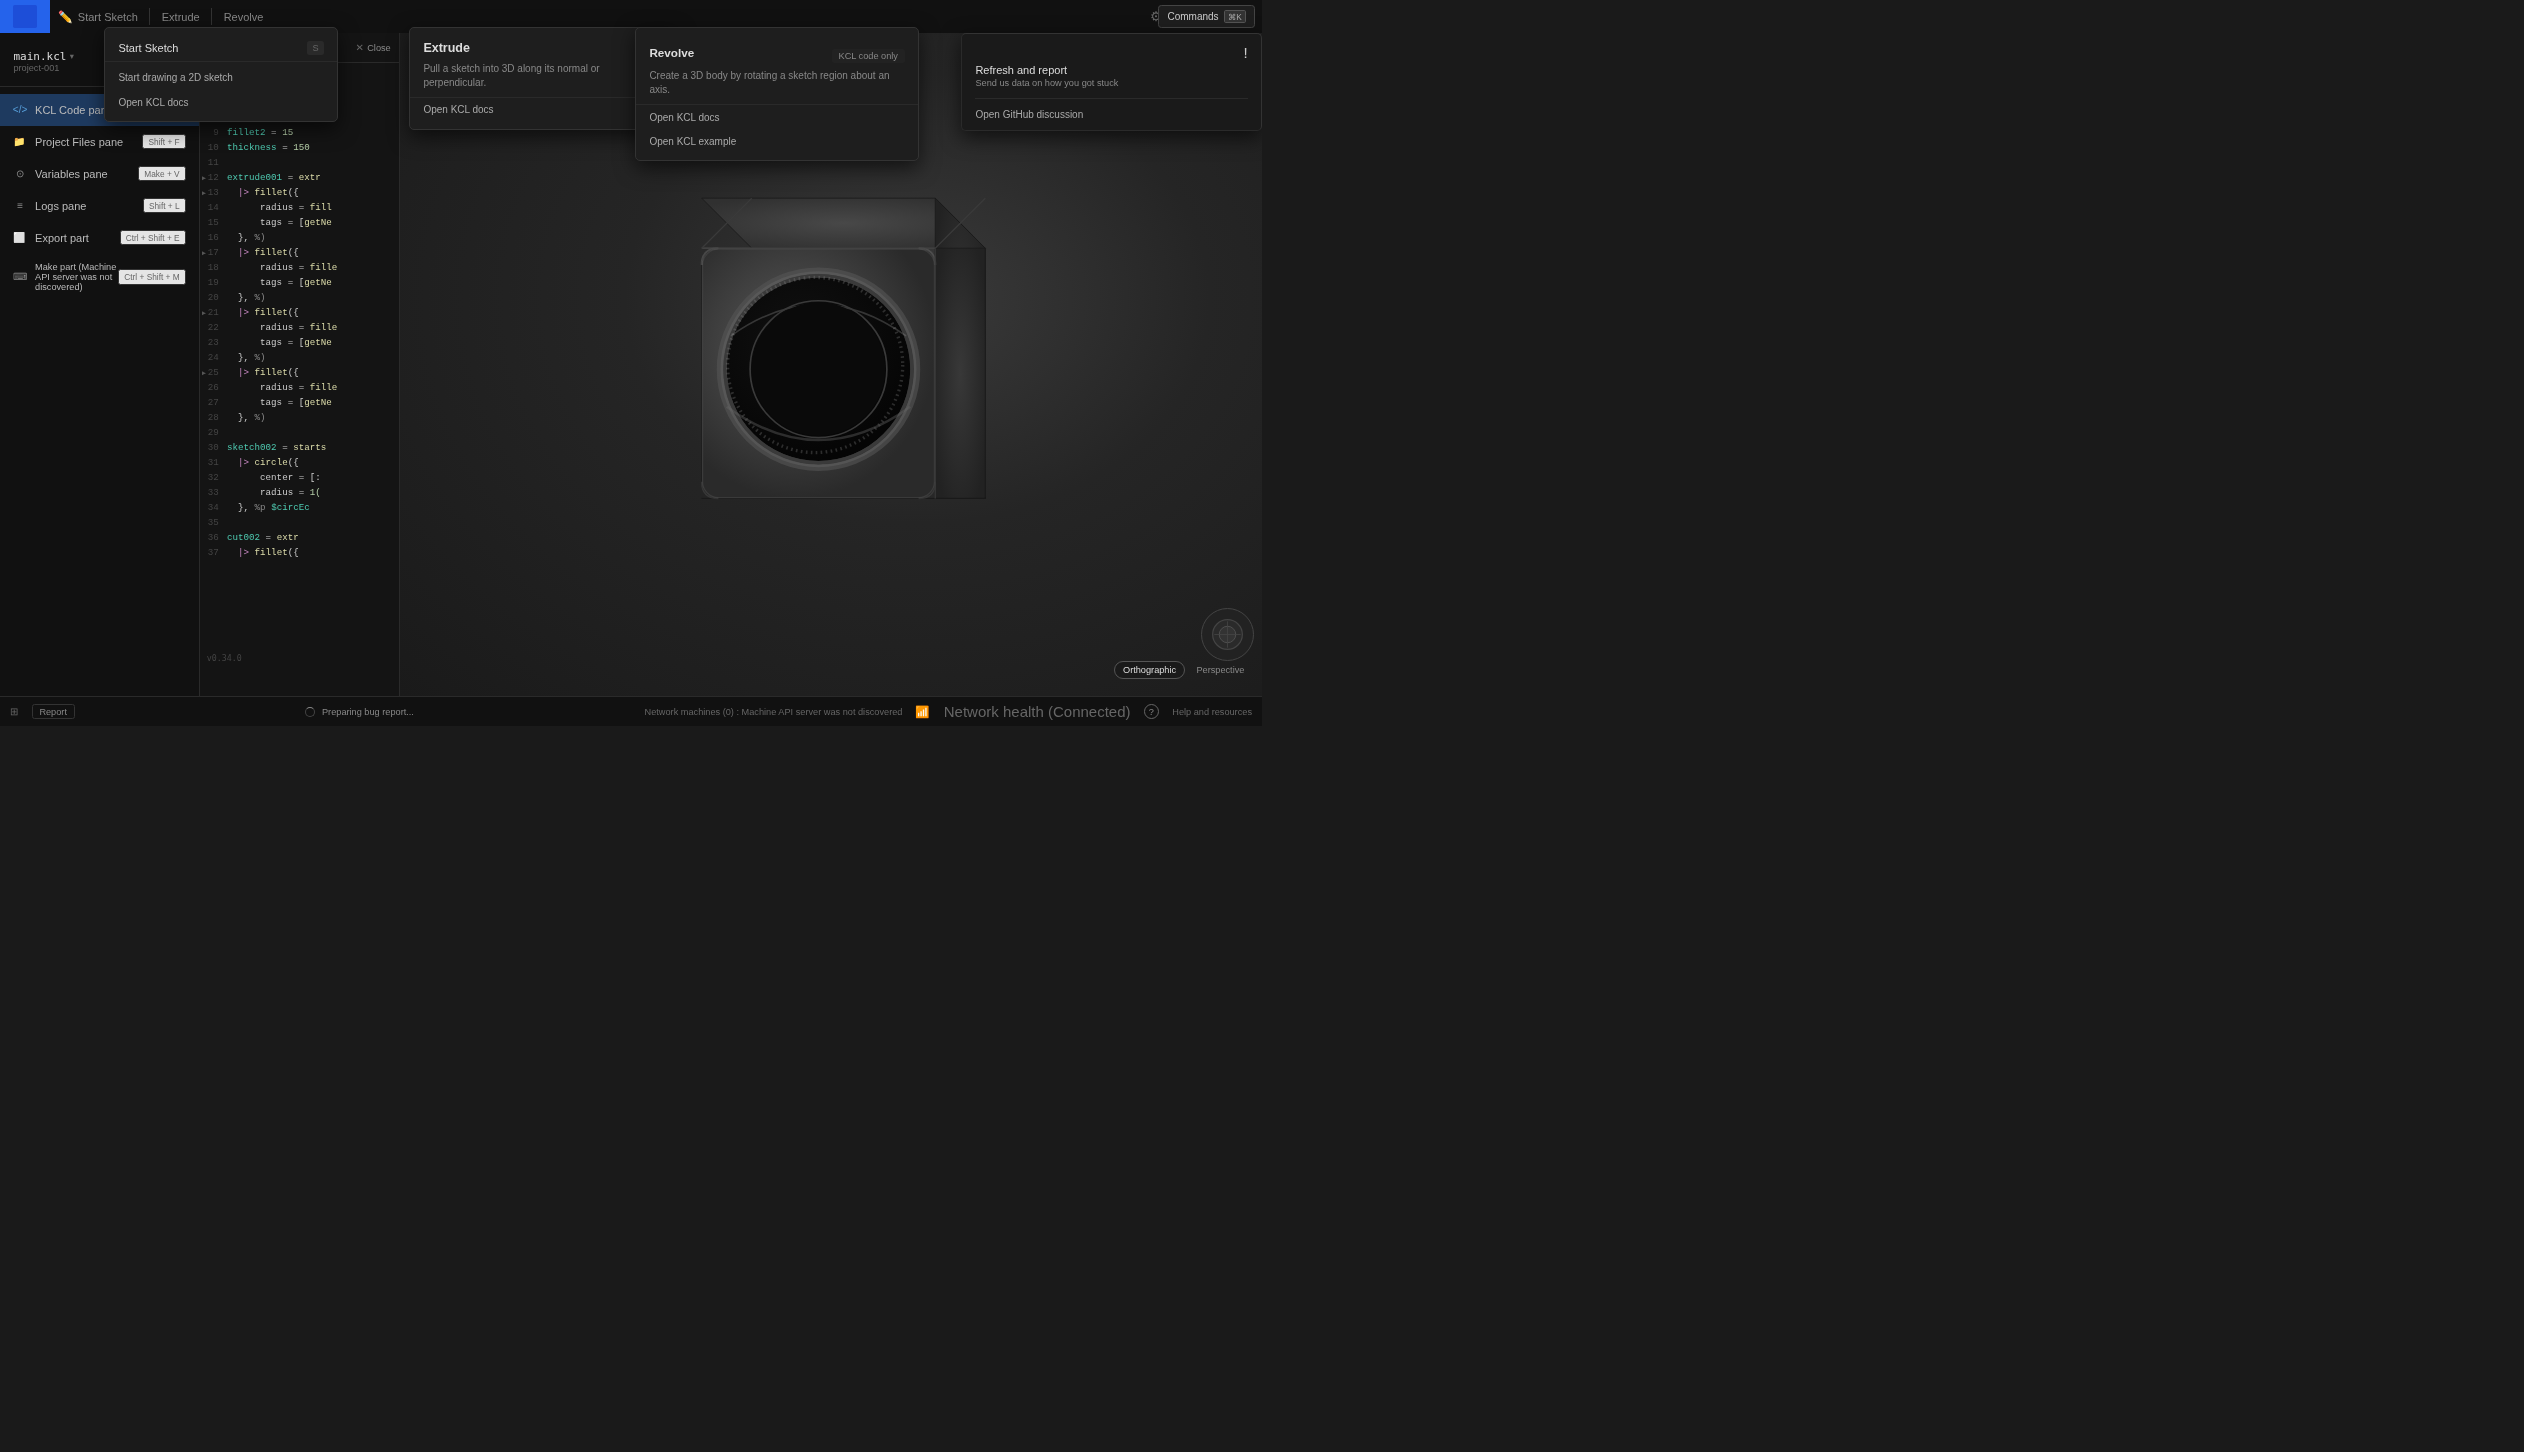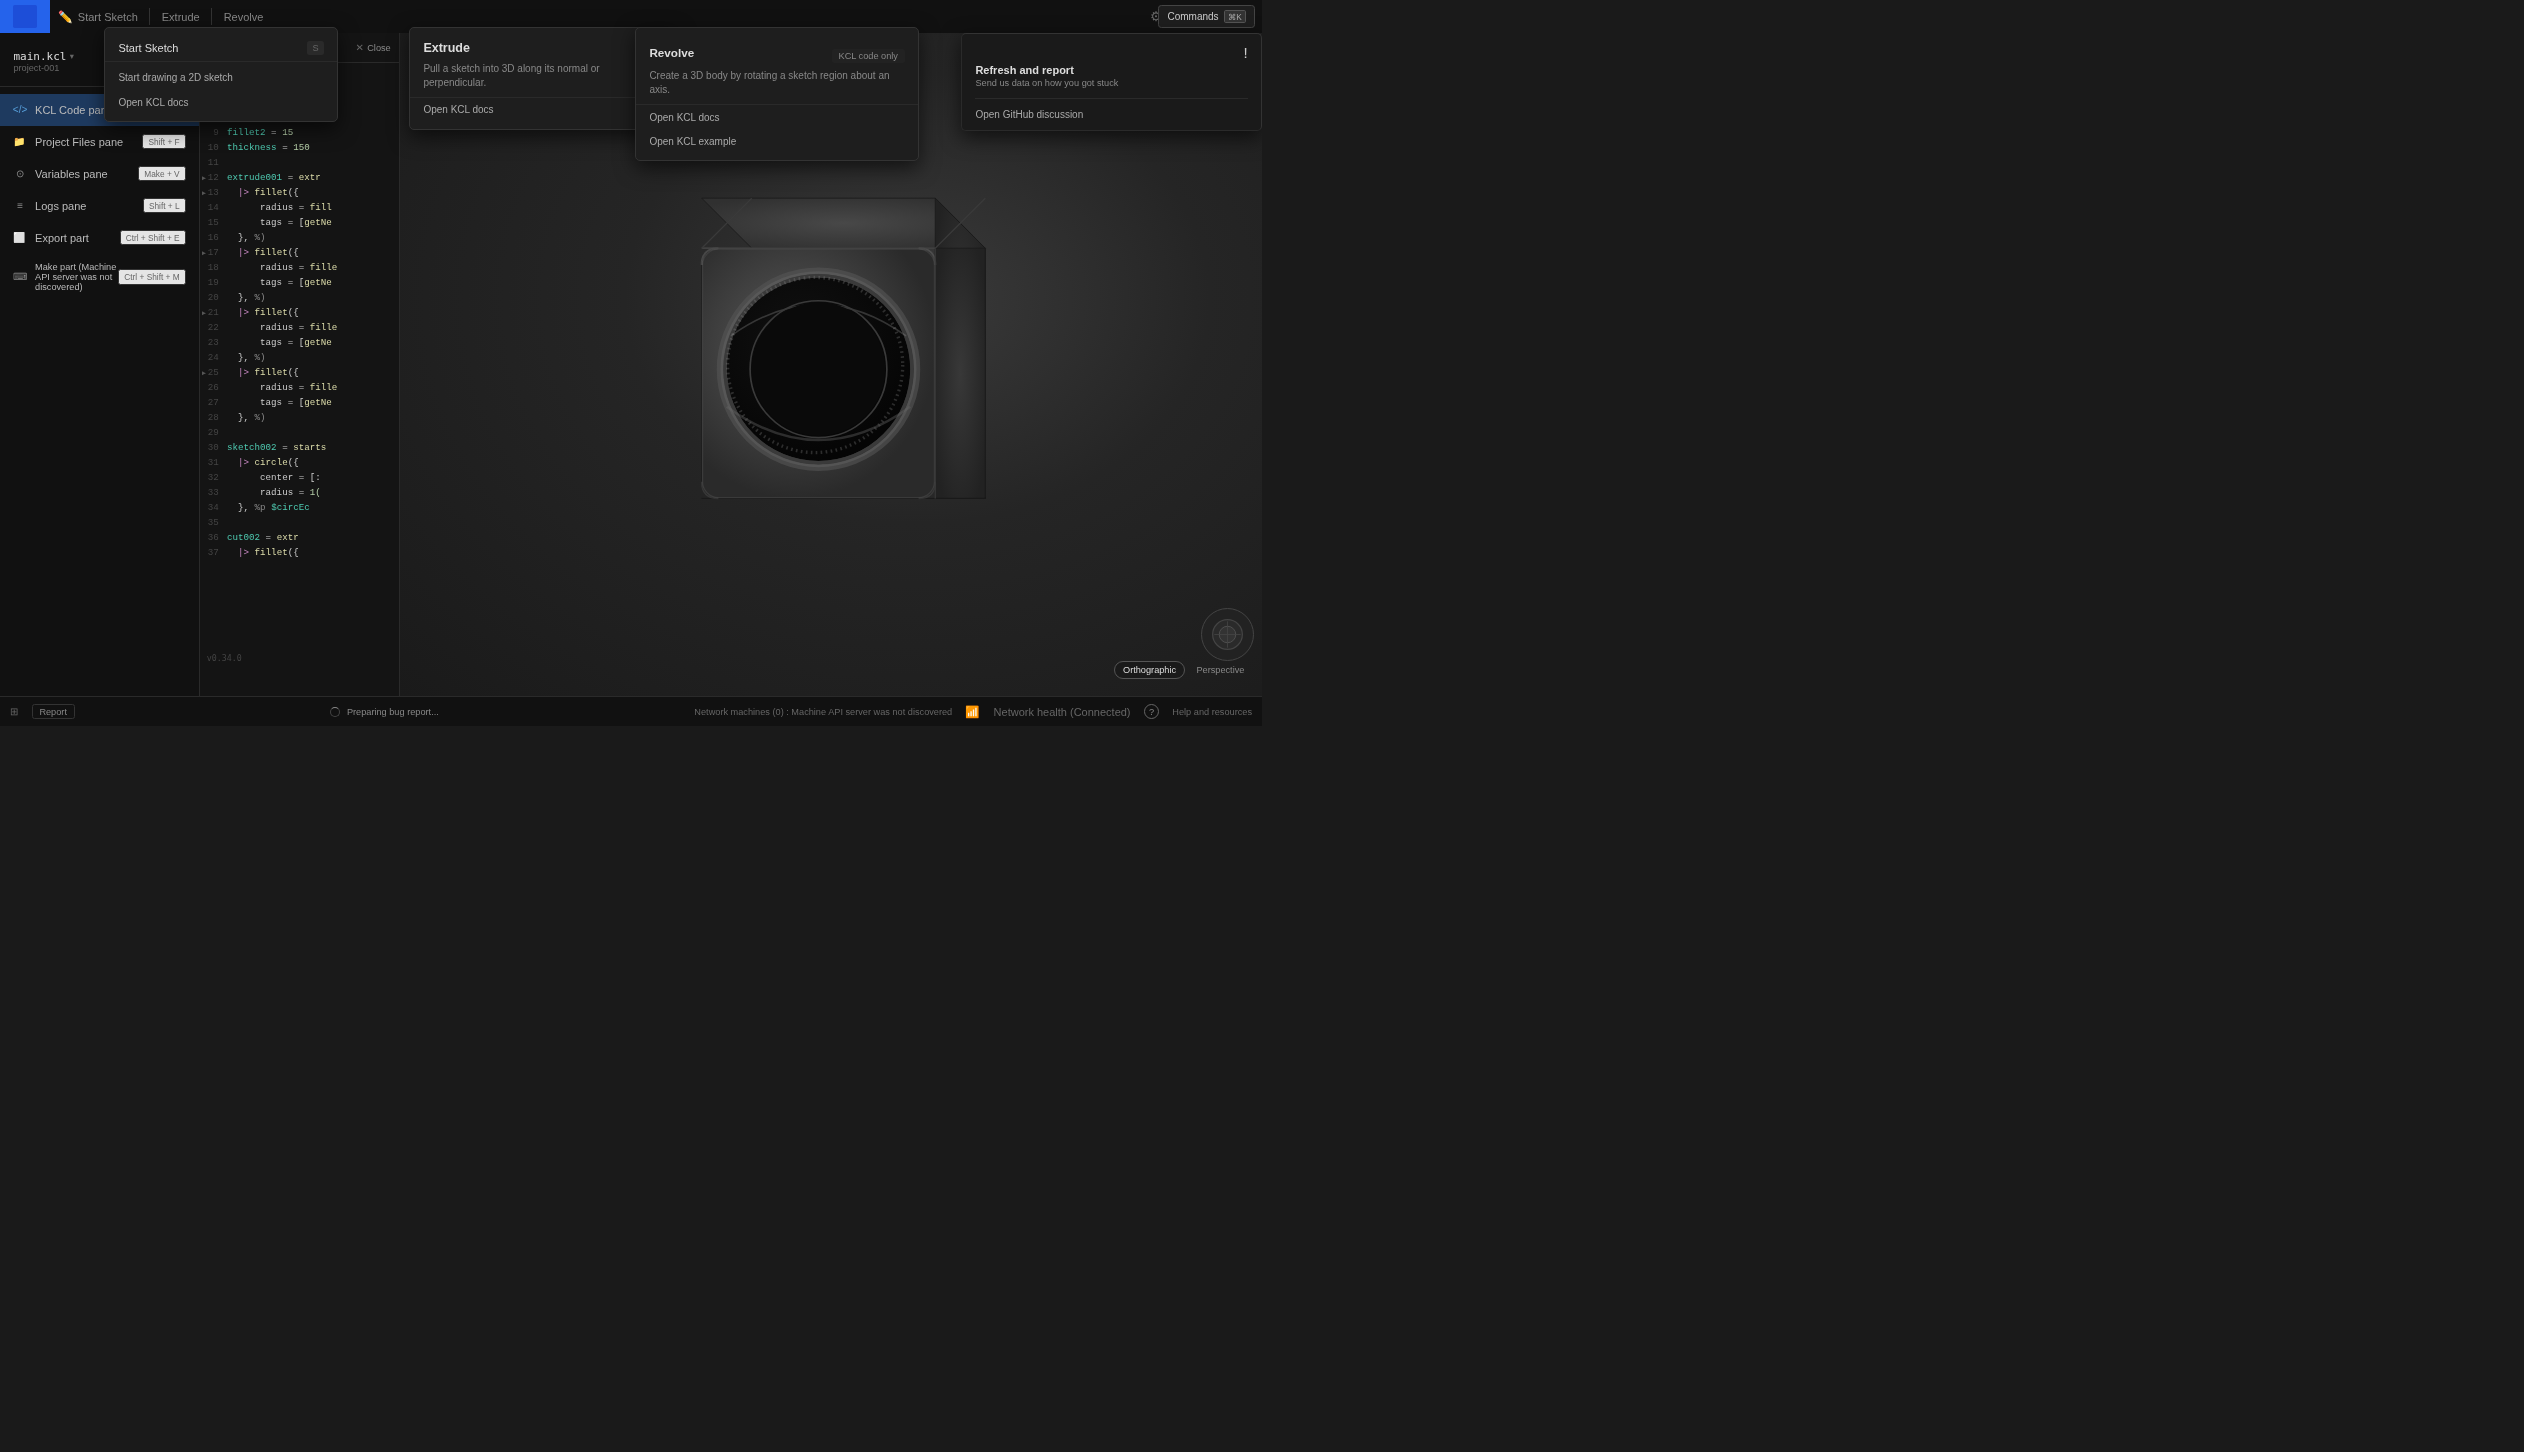--- a/index.html
+++ b/index.html
@@ -456,21 +456,21 @@
     }
 
     .panel-section {
       margin-bottom: 10px;
       padding-bottom: 10px;
       border-bottom: 0.8px solid #2a2a2a;
     }
     .panel-section-title {
       font-size: 11px;
       color: #ddd;
-      font-weight: 700;
+      font-weight: 400;
       margin-bottom: 1.7px;
     }
     .panel-section-sub {
       font-size: 9.2px;
       color: #888;
     }
     .panel-section-badge {
       font-size: 8.3px;
       color: #666;
       background: #2a2a2a;
@@ -990,18 +990,18 @@
     <span style="color:#666;cursor:pointer;font-size:10px;">⊞</span>
     <button class="report-btn">Report</button>
   </div>
   <div class="status-center">
     <div class="status-spinner"></div>
     <span>Preparing bug report...</span>
   </div>
   <div class="status-right">
     <span style="font-size:9.2px;color:#666;">Network machines (0) : Machine API server was not discovered</span>
     <span class="network-icon">📶</span>
-    <span style="color:#666;font-size:11px;">Network health (Connected)</span>
+    <span style="color:#666;font-size:15px;">Network health (Connected)</span>
     <div class="help-icon">?</div>
     <span style="color:#666;font-size:9.2px;">Help and resources</span>
   </div>
 </div>
 
 
 </body></html>

